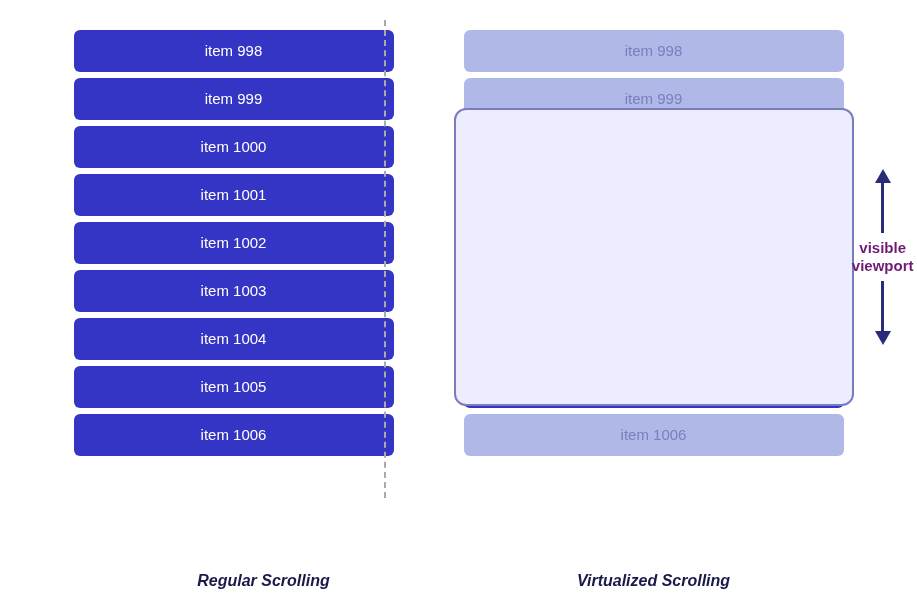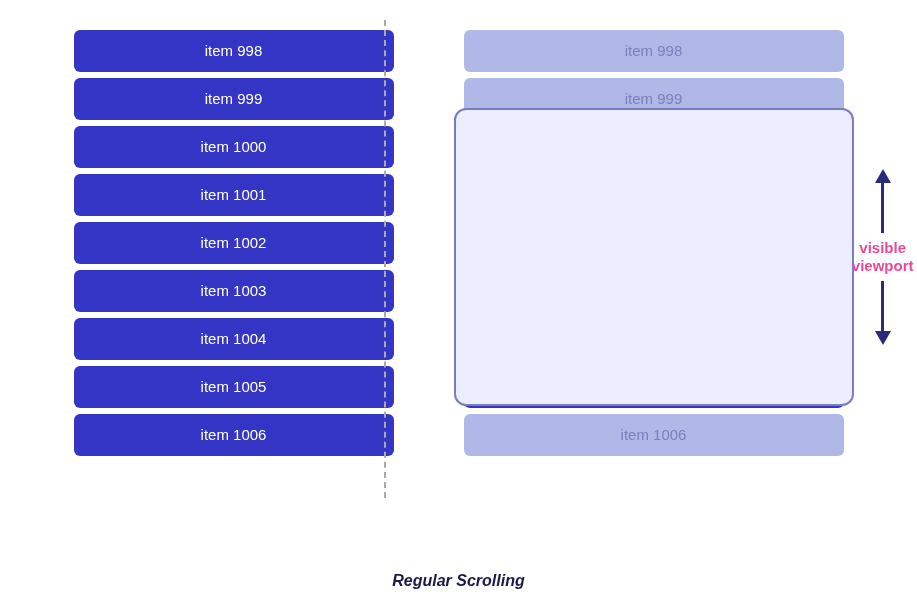--- a/index.html
+++ b/index.html
@@ -126,21 +126,21 @@
     }
 
     .arrow-shaft {
       width: 3px;
       background: #2a2a7a;
     }
 
     .vp-label-text {
       font-size: 15px;
       font-weight: 700;
-      color: #ec4899;
+      color: #701a75;
       text-align: center;
       line-height: 1.2;
     }
 
     .labels-row {
       display: flex;
       width: 100%;
       justify-content: center;
       gap: 0;
       margin-top: 14px;
@@ -198,14 +198,15 @@
           <div class="vp-label-text" style="margin: 6px 0;">visible<br>viewport</div>
           <div class="arrow-shaft" style="height:50px;"></div>
           <div class="arrow-down"></div>
         </div>
       </div>
     </div>
   </div>
 
   <div class="labels-row">
     <div class="col-label left-label">Regular Scrolling</div>
+    <div class="col-label right-label">Virtualized Scrolling</div>
   </div>
 </div>
 
 </body></html>

